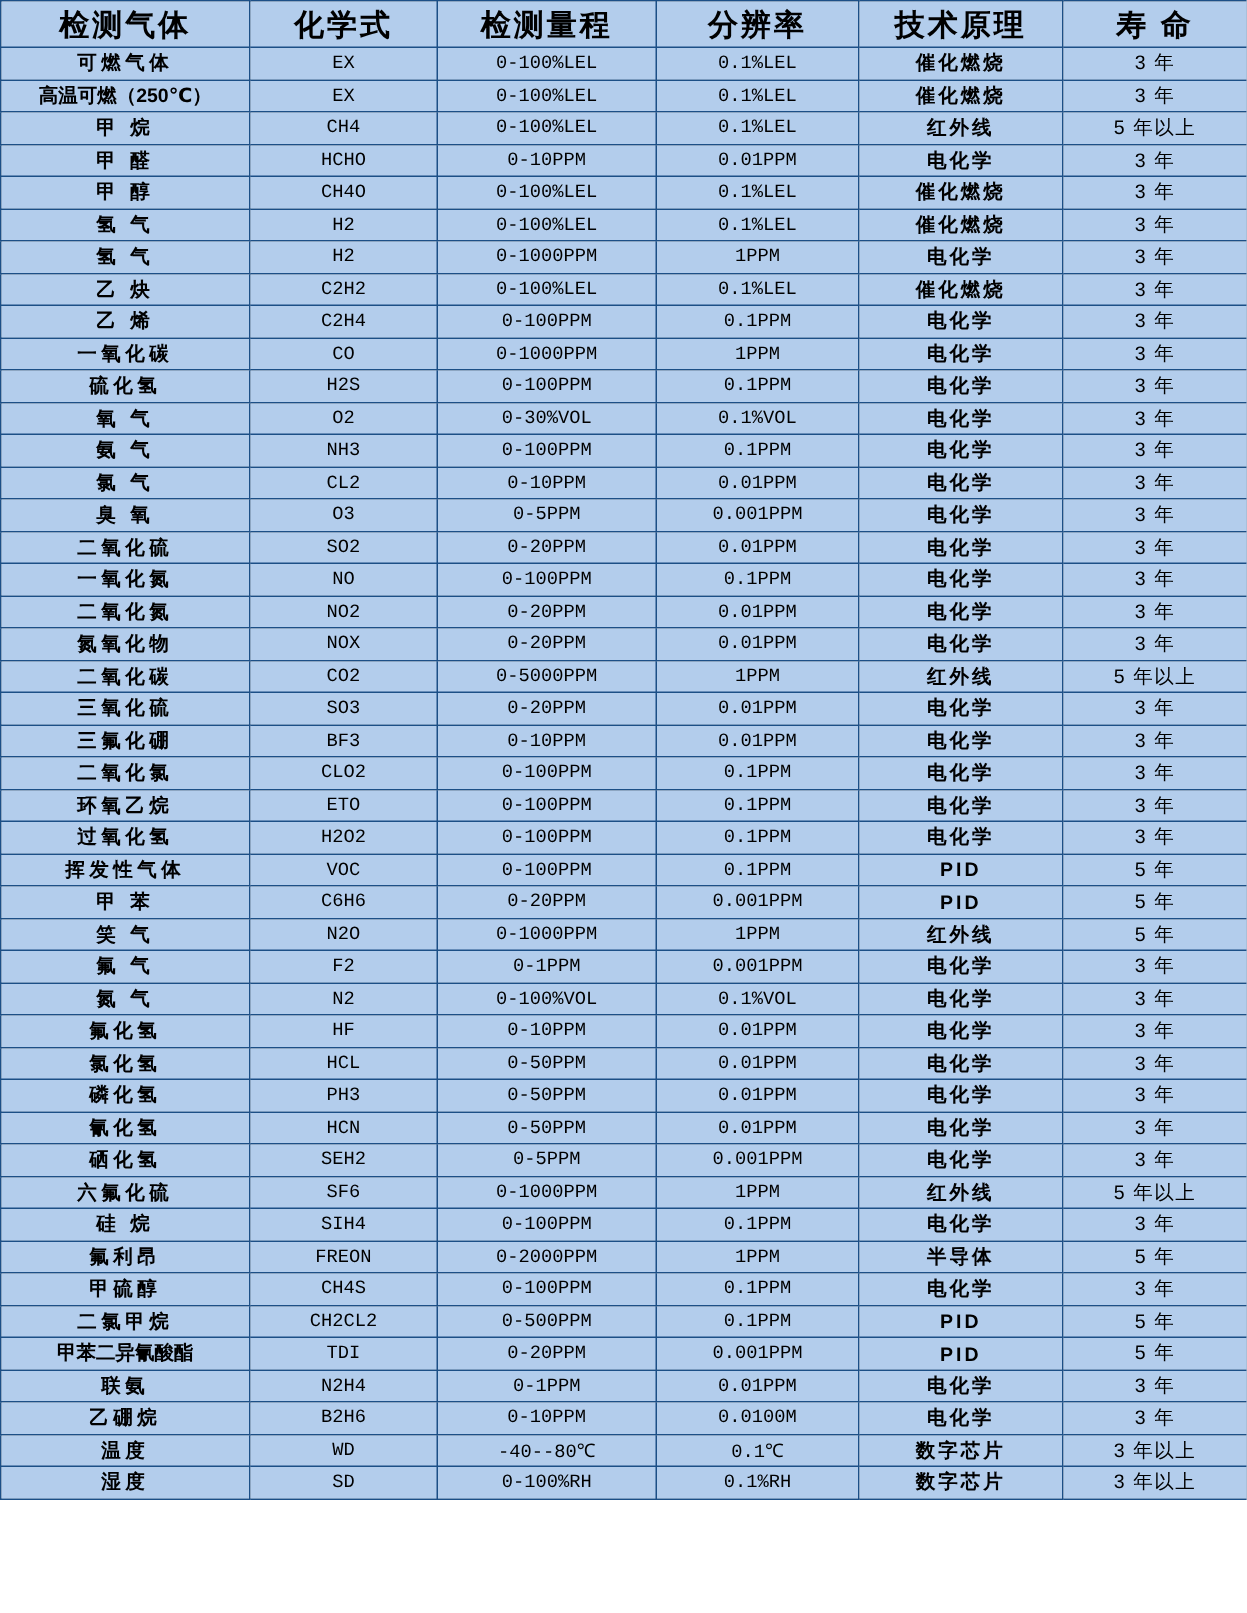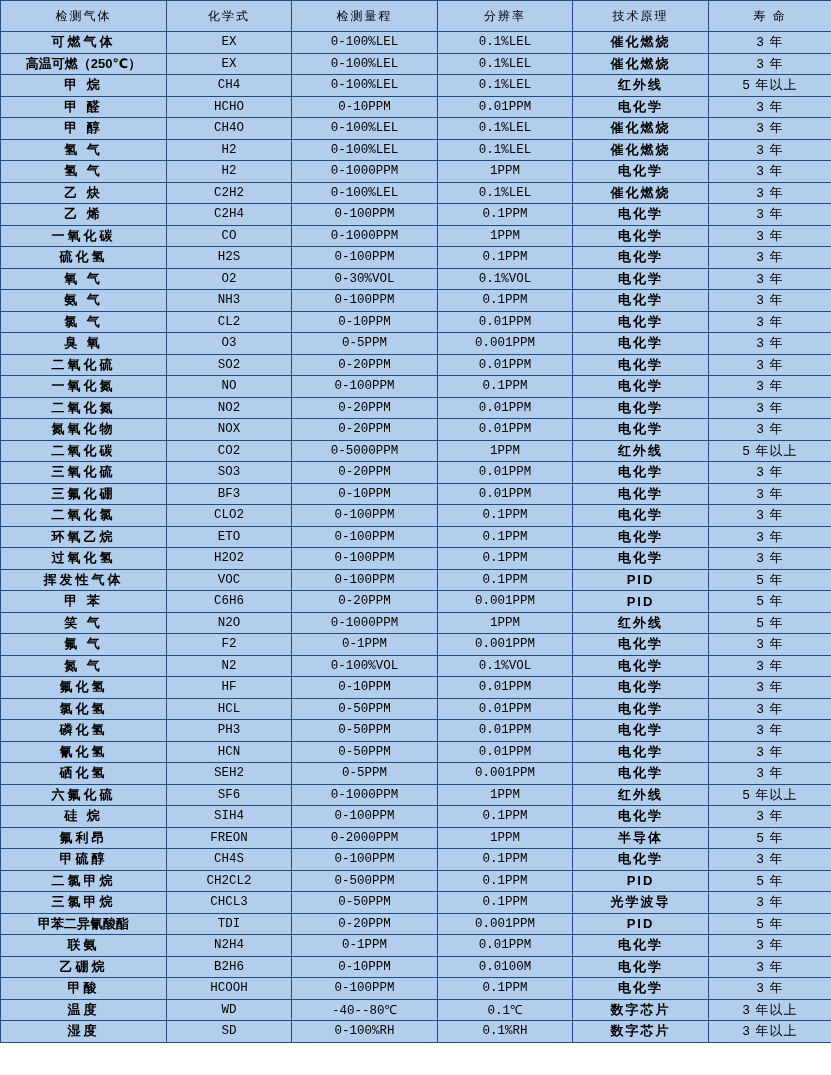--- a/index.html
+++ b/index.html
@@ -28,22 +28,22 @@
     text-align: center;
     vertical-align: middle;
     color: #000000;
     background: #b3cdec;
     padding: 0;
     overflow: hidden;
     white-space: nowrap;
   }
   #gas-table thead th {
     height: 30px;
-    font-size: 12px;
-    font-weight: normal;
+    font-size: 20px;
+    font-weight: bold;
     letter-spacing: 2px;
   }
   #gas-table tbody td {
     height: 20.5px;
     font-size: 13px;
     font-weight: normal;
   }
   #gas-table tbody td.col-name {
     letter-spacing: 3px;
     font-weight: bold;
@@ -403,56 +403,40 @@
       </tr>
       <tr>
         <td class="col-name">二氯甲烷</td>
         <td class="col-formula">CH2CL2</td>
         <td class="col-range">0-500PPM</td>
         <td class="col-res">0.1PPM</td>
         <td class="col-principle">PID</td>
         <td class="col-life">5 年</td>
       </tr>
       <tr>
-        <td class="col-name">三氯甲烷</td>
-        <td class="col-formula">CHCL3</td>
-        <td class="col-range">0-50PPM</td>
-        <td class="col-res">0.1PPM</td>
-        <td class="col-principle">光学波导</td>
-        <td class="col-life">3 年</td>
-      </tr>
-      <tr>
         <td class="col-name nospace">甲苯二异氰酸酯</td>
         <td class="col-formula">TDI</td>
         <td class="col-range">0-20PPM</td>
         <td class="col-res">0.001PPM</td>
         <td class="col-principle">PID</td>
         <td class="col-life">5 年</td>
       </tr>
       <tr>
         <td class="col-name">联氨</td>
         <td class="col-formula">N2H4</td>
         <td class="col-range">0-1PPM</td>
         <td class="col-res">0.01PPM</td>
         <td class="col-principle">电化学</td>
         <td class="col-life">3 年</td>
       </tr>
       <tr>
         <td class="col-name">乙硼烷</td>
         <td class="col-formula">B2H6</td>
         <td class="col-range">0-10PPM</td>
         <td class="col-res">0.0100M</td>
-        <td class="col-principle">电化学</td>
-        <td class="col-life">3 年</td>
-      </tr>
-      <tr>
-        <td class="col-name">甲酸</td>
-        <td class="col-formula">HCOOH</td>
-        <td class="col-range">0-100PPM</td>
-        <td class="col-res">0.1PPM</td>
         <td class="col-principle">电化学</td>
         <td class="col-life">3 年</td>
       </tr>
       <tr>
         <td class="col-name">温度</td>
         <td class="col-formula">WD</td>
         <td class="col-range">-40--80℃</td>
         <td class="col-res">0.1℃</td>
         <td class="col-principle">数字芯片</td>
         <td class="col-life">3 年以上</td>

